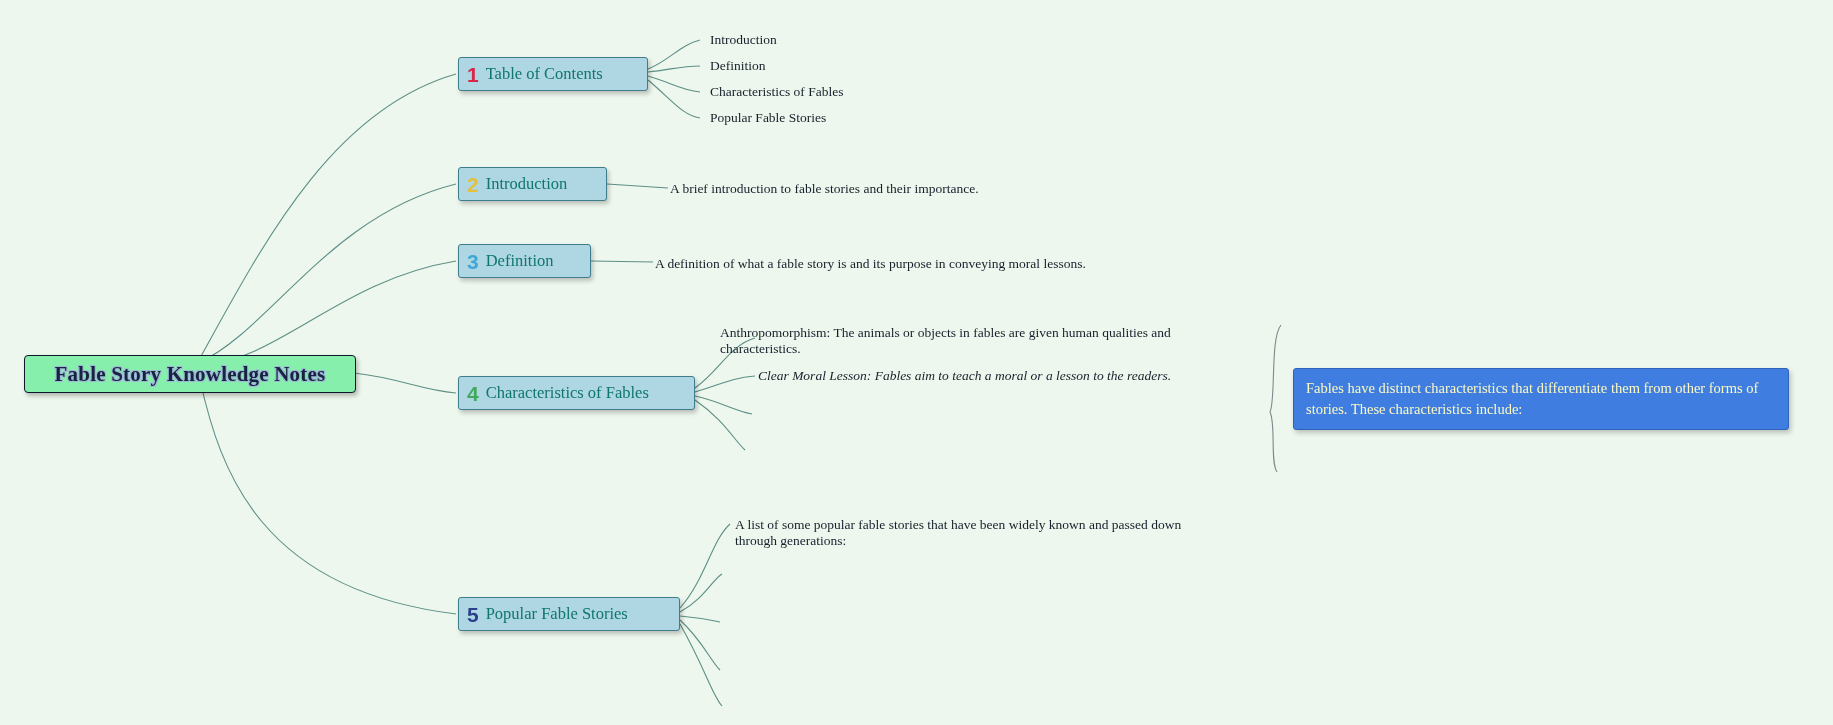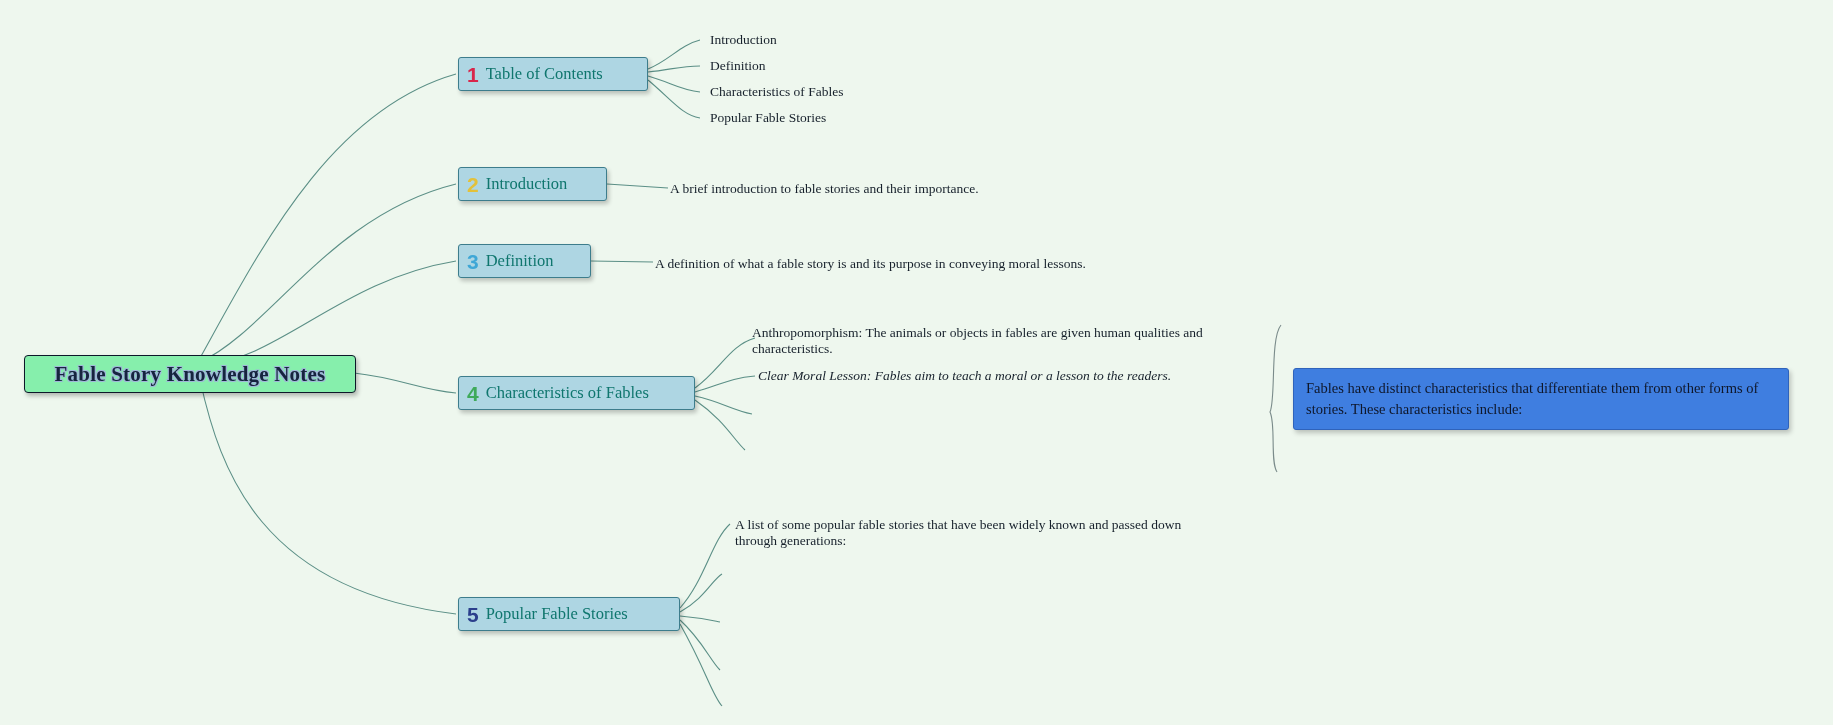--- a/index.html
+++ b/index.html
@@ -81,21 +81,21 @@
   }
   .note-box {
     position: absolute;
     left: 1293px;
     top: 368px;
     width: 496px;
     background: #3f7ee0;
     border: 1px solid #2f63bb;
     border-radius: 3px;
     box-shadow: 2px 3px 5px rgba(0,0,0,0.22);
-    color: #0f172a;
+    color: #fef9c3;
     font-size: 14.5px;
     line-height: 1.42;
     padding: 9px 12px 10px 12px;
     box-sizing: border-box;
   }
 </style>
 </head>
 <body>
 
 <div id="canvas">
@@ -155,21 +155,21 @@
   <div class="branch" style="left:458px; top:244px; width:133px;">
     <span class="num" style="color:#3fa7d6;">3</span>
     <span class="btxt">Definition</span>
   </div>
   <div class="leaf" style="left:655px; top:256px;">A definition of what a fable story is and its purpose in conveying moral lessons.</div>
 
   <div class="branch" style="left:458px; top:376px; width:237px;">
     <span class="num" style="color:#3faa5a;">4</span>
     <span class="btxt">Characteristics of Fables</span>
   </div>
-  <div class="leaf" style="left:752px; top:325px; width:475px;">Anthropomorphism: The animals or objects in fables are given human qualities and characteristics.</div>
+  <div class="leaf" style="left:720px; top:325px; width:475px;">Anthropomorphism: The animals or objects in fables are given human qualities and characteristics.</div>
   <div class="leaf" style="left:758px; top:368px; width:475px;font-style:italic;">Clear Moral Lesson: Fables aim to teach a moral or a lesson to the readers.</div>
 
   <div class="branch" style="left:458px; top:597px; width:222px;">
     <span class="num" style="color:#2b3f8c;">5</span>
     <span class="btxt">Popular Fable Stories</span>
   </div>
   <div class="leaf" style="left:735px; top:517px; width:480px;">A list of some popular fable stories that have been widely known and passed down through generations:</div>
 
   <div class="note-box">Fables have distinct characteristics that differentiate them from other forms of stories. These characteristics include:</div>
 

